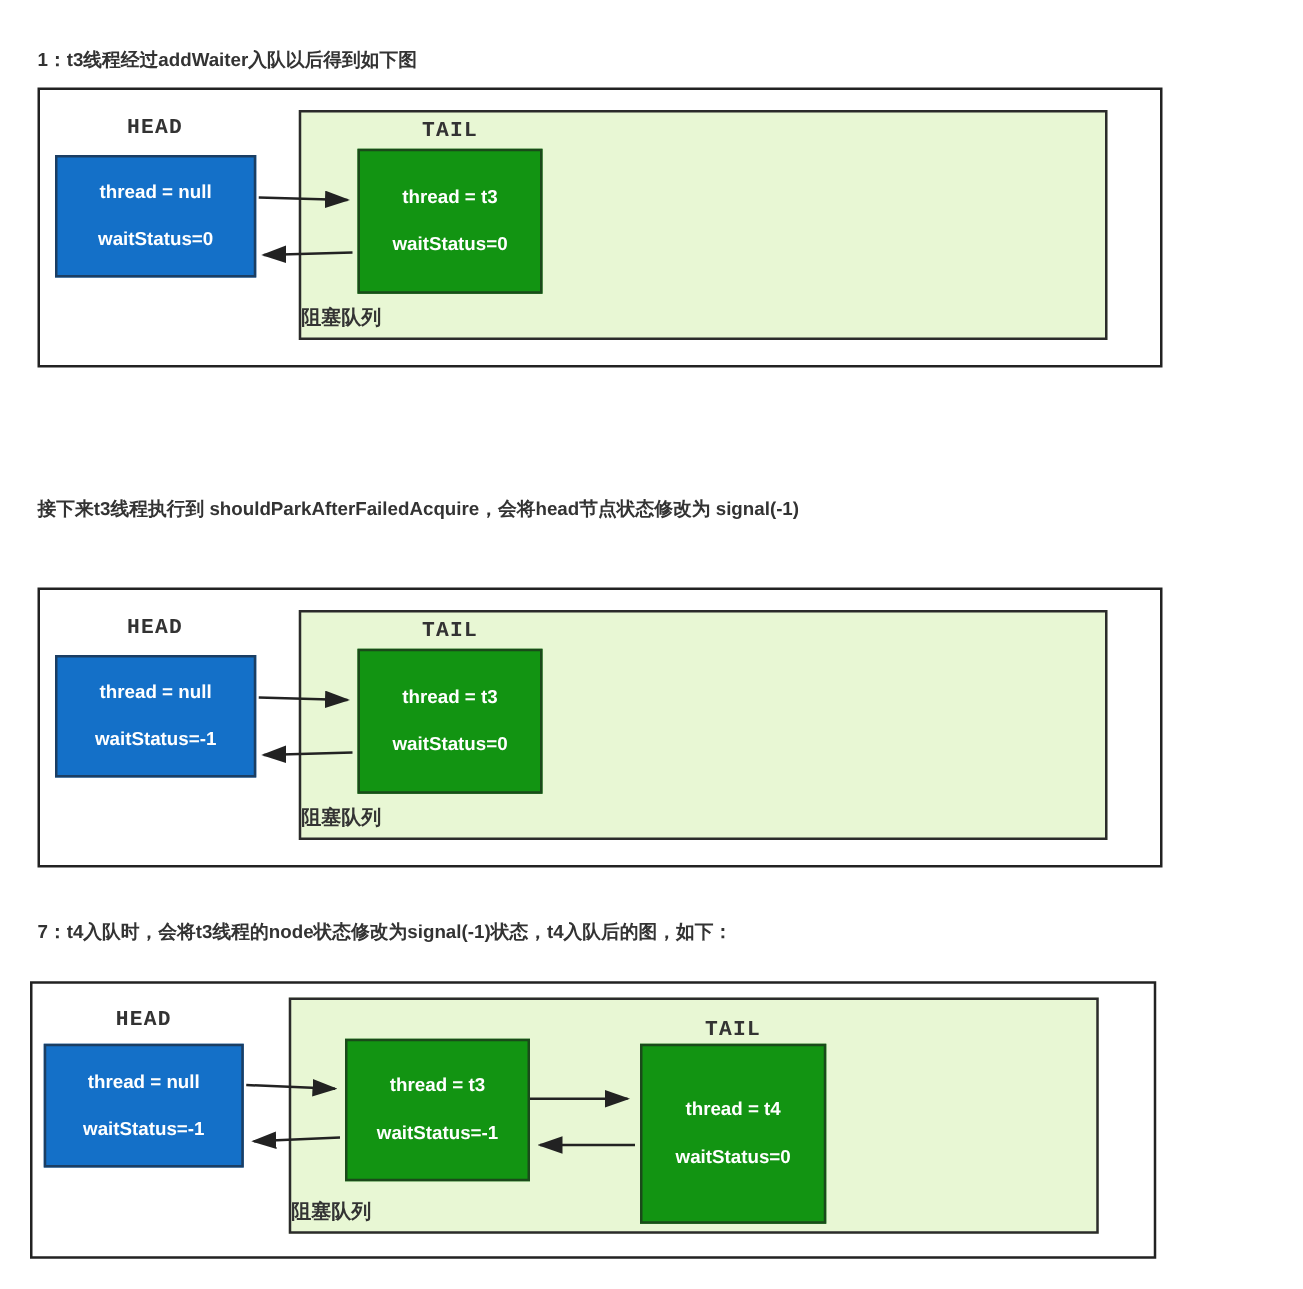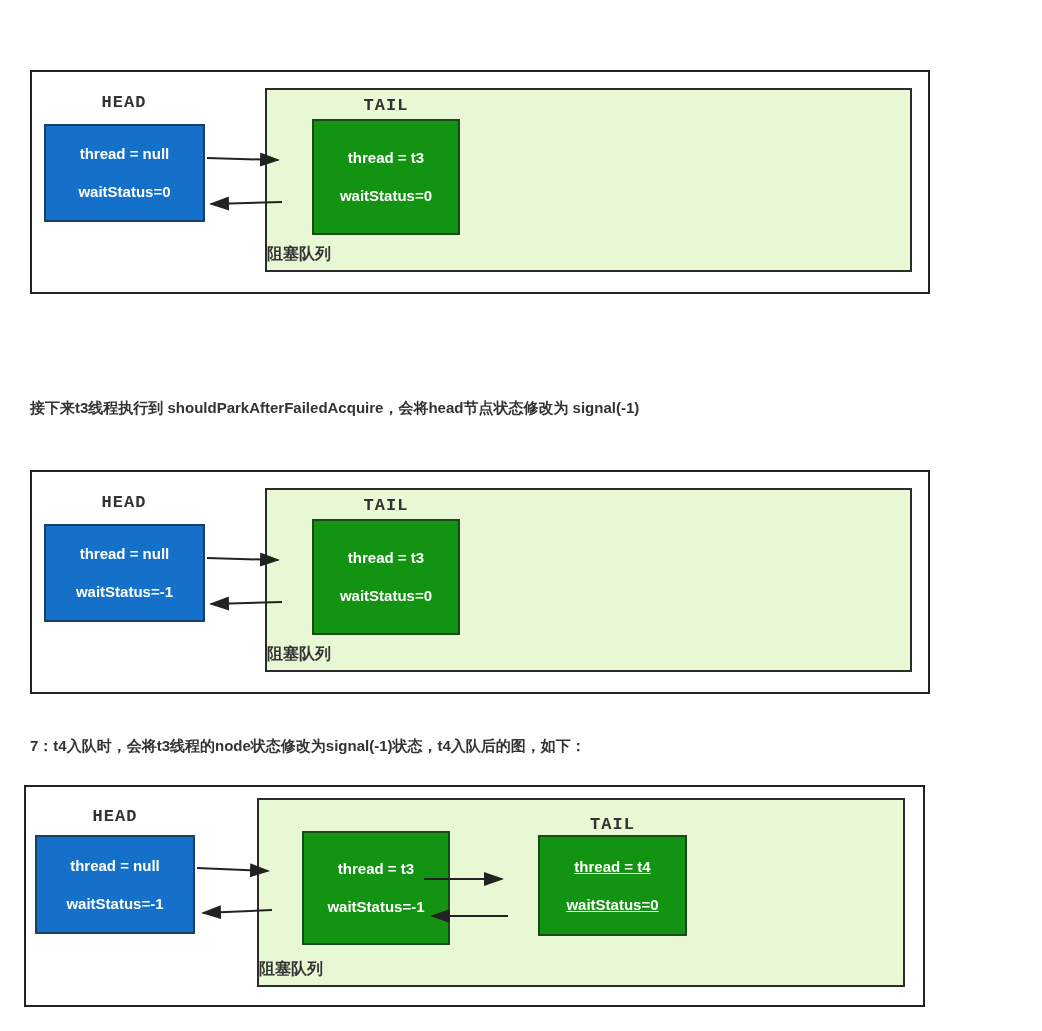--- a/index.html
+++ b/index.html
@@ -38,33 +38,33 @@
     position:absolute;display:flex;flex-direction:column;
     align-items:center;justify-content:center;gap:18px;
     font-size:15px;font-weight:bold;color:#ffffff;
     text-align:center;line-height:20px;
   }
   .node.blue{background:var(--head-fill);border:2px solid var(--head-border);}
   .node.green{background:var(--node-fill);border:2px solid var(--node-border);}
   .panel{
     position:absolute;background:var(--panel-fill);
     border:2px solid var(--panel-border);
-    margin-left:26px;
   }
   .queue-label{
     position:absolute;left:0;right:0;bottom:5px;
     text-align:left;font-size:16px;font-weight:bold;color:var(--ink);
   }
   svg.arrows{position:absolute;left:0;top:0;width:100%;height:100%;pointer-events:none;}
 </style>
 </head>
 <body>
 
 <div class="page">
 
+  <div class="sect-title" style="top:37px;">1：t3线程经过addWaiter入队以后得到如下图</div>
 
   <div class="diagram" style="left:30px;top:70px;width:900px;height:224px;">
     <div class="head-label" style="left:12px;top:21px;width:160px;">HEAD</div>
     <div class="node blue" style="left:12px;top:52px;width:161px;height:98px;">
       <div>thread = null</div>
       <div>waitStatus=0</div>
     </div>
     <div class="panel" style="left:207px;top:16px;width:647px;height:184px;">
       <div class="tail-label" style="left:45px;top:6px;width:148px;">TAIL</div>
       <div class="node green" style="left:45px;top:29px;width:148px;height:116px;">
@@ -121,21 +121,21 @@
     <div class="node blue" style="left:9px;top:48px;width:160px;height:99px;">
       <div>thread = null</div>
       <div>waitStatus=-1</div>
     </div>
     <div class="panel" style="left:205px;top:11px;width:648px;height:189px;">
       <div class="tail-label" style="left:279px;top:15px;width:149px;">TAIL</div>
       <div class="node green" style="left:43px;top:31px;width:148px;height:114px;">
         <div>thread = t3</div>
         <div>waitStatus=-1</div>
       </div>
-      <div class="node green" style="left:279px;top:35px;width:149px;height:101px;text-decoration:underline;">
+      <div class="node green" style="left:279px;top:35px;width:149px;height:144px;">
         <div>thread = t4</div>
         <div>waitStatus=0</div>
       </div>
       <div class="queue-label">阻塞队列</div>
     </div>
     <svg class="arrows">
       <defs>
         <marker id="ah3" markerWidth="10" markerHeight="8" refX="9" refY="3.5" orient="auto">
           <polygon points="0 0, 10 3.5, 0 7" fill="#222"></polygon>
         </marker>

